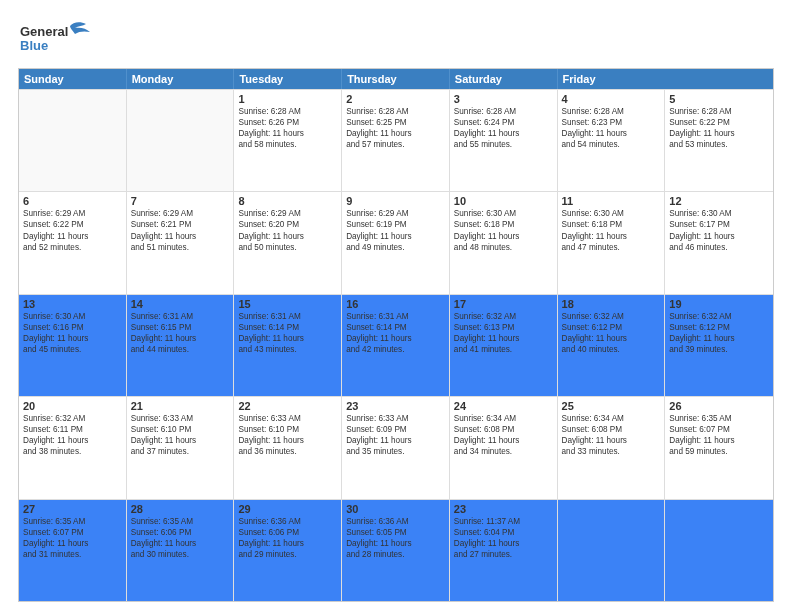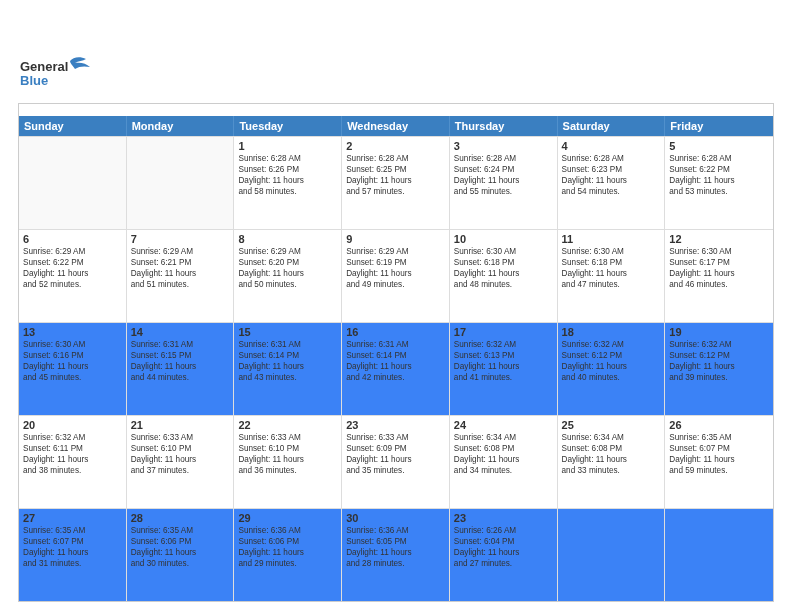--- a/index.html
+++ b/index.html
@@ -15,21 +15,20 @@
       height: 612px;
       padding: 18px 18px 10px 18px;
       display: flex;
       flex-direction: column;
     }
     .header {
       display: flex;
       justify-content: space-between;
       align-items: flex-start;
       margin-bottom: 10px;
-      margin-top: 35px;
     }
     .logo {
       display: flex;
       flex-direction: column;
       align-items: flex-start;
     }
     .title-block {
       text-align: right;
     }
     .month-title {
@@ -45,21 +44,20 @@
     .calendar {
       flex: 1;
       display: flex;
       flex-direction: column;
       border: 1px solid #ccc;
     }
     .cal-header {
       display: grid;
       grid-template-columns: repeat(7, 1fr);
       background: #3a7fc1;
-      margin-top: 12px;
     }
     .cal-header-cell {
       color: #fff;
       font-size: 11px;
       font-weight: bold;
       padding: 4px 5px;
       border-right: 1px solid #5090cc;
       text-align: left;
     }
     .cal-header-cell:last-child { border-right: none; }
@@ -115,21 +113,20 @@
       <div class="month-title"></div>
       <div class="location"></div>
     </div>
   </div>
 
   <div class="calendar">
     <div class="cal-header" id="cal-header">
         <div class="cal-header-cell">Sunday</div>
         <div class="cal-header-cell">Monday</div>
         <div class="cal-header-cell">Tuesday</div>
-        <div class="cal-header-cell">Wednesday</div>
         <div class="cal-header-cell">Thursday</div>
         <div class="cal-header-cell">Saturday</div>
         <div class="cal-header-cell">Friday</div>
       </div>
     <div class="cal-body" id="cal-body">
         <div class="cal-row">
           <div class="cal-cell empty"></div>
           <div class="cal-cell empty"></div>
           <div class="cal-cell">
             <span class="day-num">1</span>
@@ -344,21 +341,21 @@
           </div>
           <div class="cal-cell shaded">
             <span class="day-num">30</span>
             <span class="cell-line">Sunrise: 6:36 AM</span>
             <span class="cell-line">Sunset: 6:05 PM</span>
             <span class="cell-line">Daylight: 11 hours</span>
             <span class="cell-line">and 28 minutes.</span>
           </div>
           <div class="cal-cell shaded">
             <span class="day-num">23</span>
-            <span class="cell-line">Sunrise: 6:26 AM</span>
+            <span class="cell-line">Sunrise: 11:37 AM</span>
             <span class="cell-line">Sunset: 6:04 PM</span>
             <span class="cell-line">Daylight: 11 hours</span>
             <span class="cell-line">and 27 minutes.</span>
           </div>
           <div class="cal-cell empty shaded"></div>
           <div class="cal-cell empty shaded"></div>
         </div>
       </div>
   </div>
 </div>

